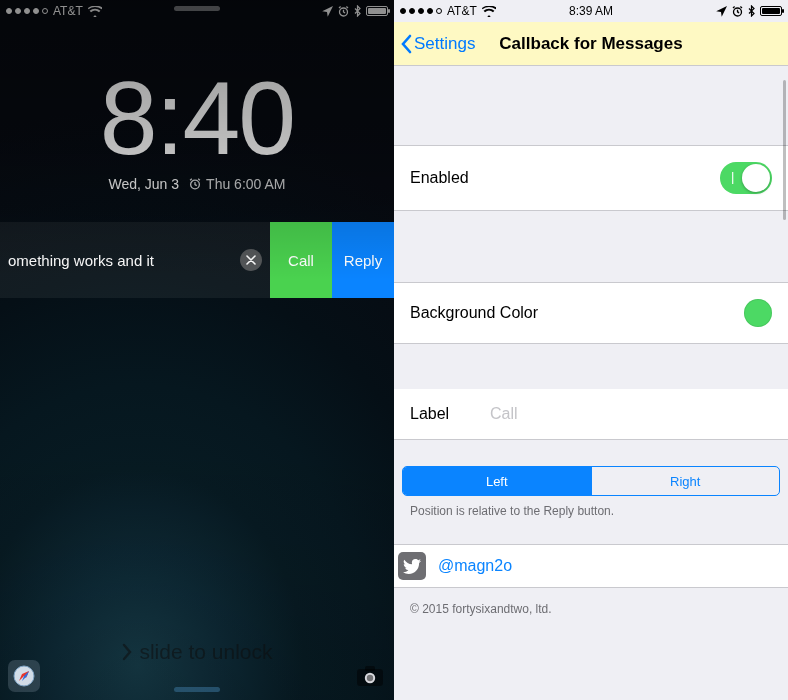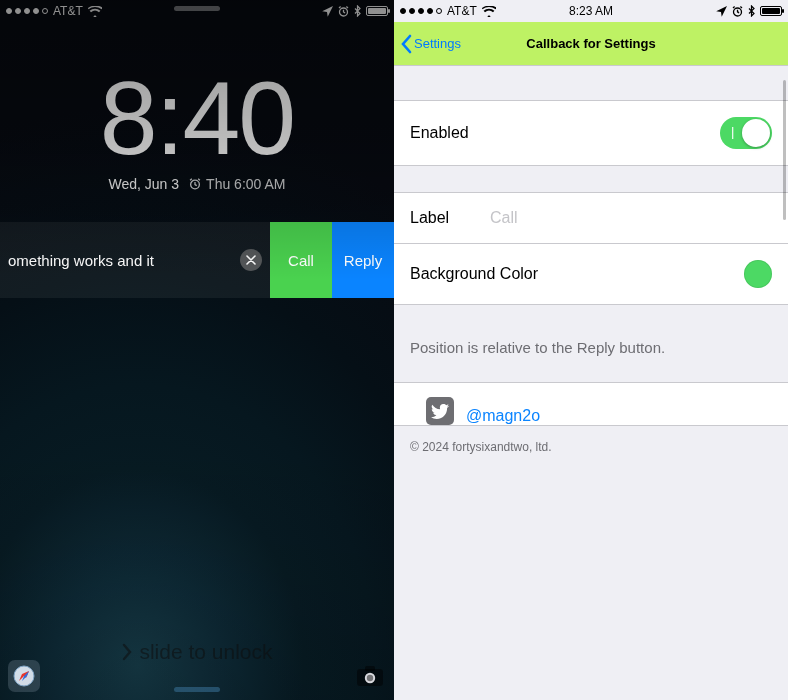--- a/index.html
+++ b/index.html
@@ -50,40 +50,40 @@
     .dock-ic { position:absolute; width:32px; height:32px; border-radius:7px; display:flex; align-items:center; justify-content:center; background:rgba(180,200,220,.22);}
     .dock-ic.safari { left:8px; bottom:8px; }
     .dock-ic.camera  { right:8px; bottom:8px; background:transparent; color:rgba(0,0,0,.55);}
     .pill.bottom { top:auto; bottom:8px; background:rgba(60,120,160,.6);}
 
     
     .sett {
       width: 394px; height: 700px; background:#efeff4; color:#000; display:flex; flex-direction:column; position:relative;
     }
     .sett .statusbar { color:#000; }
-    .navbar { height:44px; background:#bef264; border-bottom:1px solid #c9c9ce; display:flex; align-items:center; justify-content:center; position:relative; font-size:13px; font-weight:600;}
+    .navbar { height:44px; background:#fef9c3; border-bottom:1px solid #c9c9ce; display:flex; align-items:center; justify-content:center; position:relative; font-size:17px; font-weight:600;}
     .navbar .back { position:absolute; left:6px; display:flex; align-items:center; color:#007aff; font-weight:400; gap:2px;}
     .section { margin-top:26px; }
     .hdr { font-size:12px; letter-spacing:0.5px; color:#6d6d72; padding:0 16px 7px; text-transform:uppercase;}
-    .row { background:#fff; min-height:44px; padding:16px 16px; display:flex; align-items:center; font-size:16px; border-top:1px solid #c9c9ce; border-bottom:1px solid #c9c9ce;}
+    .row { background:#fff; min-height:44px; padding:16px 16px; display:flex; align-items:center; font-size:16px; border-top:1px solid #c9c9ce; border-bottom:1px solid #c9c9ce;margin-top:45px;}
     .row + .row { border-top:none; }
     .toggle { margin-left:auto; width:52px; height:32px; border-radius:16px; background:#4cd964; position:relative;}
     .toggle::after { content:""; position:absolute; right:2px; top:2px; width:28px; height:28px; border-radius:50%; background:#fff; box-shadow:0 1px 3px rgba(0,0,0,.3);}
     .toggle::before { content:"|"; position:absolute; left:11px; top:7px; font-size:13px; color:#fff;}
     .colordot { margin-left:auto; width:28px; height:28px; border-radius:50%; background:#4cd964; box-shadow:inset 0 0 0 1px rgba(0,0,0,.08);}
     .rowlabel { flex:0 0 80px; }
     .rowval { color:#c4c4c8; }
     .segwrap { padding:0 8px; }
     .segment { display:flex; border:1px solid #0a84ff; border-radius:5px; overflow:hidden; height:30px;}
     .segment > div { flex:1; display:flex; align-items:center; justify-content:center; font-size:13px; color:#0a84ff;}
     .segment > div.active { background:#0a84ff; color:#fff; }
     .segment > div + div { border-left:1px solid #0a84ff;}
-    .hint { font-size:15px; color:#6d6d72; padding:8px 16px 0;}
-
-    .authorrow { background:#fff; height:44px; padding:0 32px; display:flex; align-items:flex-end; gap:12px; border-top:1px solid #c9c9ce; border-bottom:1px solid #c9c9ce;}
+    .hint { font-size:12px; color:#6d6d72; padding:8px 16px 0;}
+
+    .authorrow { background:#fff; height:44px; padding:0 4px; display:flex; align-items:center; gap:12px; border-top:1px solid #c9c9ce; border-bottom:1px solid #c9c9ce;}
     .tw { width:28px; height:28px; border-radius:5px; background:#6e6e72; display:flex; align-items:center; justify-content:center;}
     .authorlink { color:#0a84ff; font-size:16px;}
     .copyright { font-size:12px; color:#6d6d72; padding:14px 16px; }
 
     .scroll-ind{position:absolute; right:2px; top:80px; width:3px; height:140px; background:rgba(0,0,0,.25); border-radius:2px;}
   </style>
 </head>
 <body>
 
 <div class="lock">
@@ -190,21 +190,21 @@
           <span class="f"></span>
           <span></span>
       </span>
       <span>AT&amp;T</span>
       <span class="wifi-ic">
         <svg width="14" height="11" viewBox="0 0 14 11">
             <path fill="currentColor" d="M7 9.4a1.4 1.4 0 100 2.8 1.4 1.4 0 000-2.8zM3 6.3a6.2 6.2 0 018 0l1.4-1.5a8.2 8.2 0 00-10.8 0L3 6.3zM.3 3.2a11.8 11.8 0 0113.4 0L15 1.9A13.8 13.8 0 000 1.9l.3 1.3z"></path>
           </svg>
       </span>
     </div>
-    <span class="sb-center">8:23 AM</span>
+    <span class="sb-center">8:39 AM</span>
     <div class="sb-right">
       <span class="loc-ic">
           <svg width="11" height="11" viewBox="0 0 11 11">
             <path fill="currentColor" d="M.2 5.3 11 0 5.7 10.8 5 6z"></path>
           </svg>
         </span>
       <span class="alarm-ic">
           <svg width="11" height="11" viewBox="0 0 11 11">
             <circle cx="5.5" cy="6" r="4" fill="none" stroke="currentColor" stroke-width="1.3"></circle>
             <path stroke="currentColor" stroke-width="1.3" d="M5.5 3.7V6l1.6 1M1 2l1.6-1.4M10 2 8.4.6"></path>
@@ -223,51 +223,57 @@
     </div>
   </div>
 
   <div class="navbar">
     <div class="back">
       <svg width="12" height="20" viewBox="0 0 12 20">
           <path fill="none" stroke="#007aff" stroke-width="2.6" stroke-linecap="round" d="M10 2 3 10l7 8"></path>
         </svg>
       <span>Settings</span>
     </div>
-    <span>Callback for Settings</span>
+    <span>Callback for Messages</span>
   </div>
 
   <div class="section" style="margin-top:34px">
     <div class="row">
       <span>Enabled</span>
       <span class="toggle"></span>
     </div>
   </div>
 
   <div class="section">
     <div class="row">
+      <span>Background Color</span>
+      <span class="colordot" style="background:#4cd964"></span>
+    </div>
+    <div class="row">
       <span class="rowlabel">Label</span>
       <span class="rowval">Call</span>
     </div>
-    <div class="row">
-      <span>Background Color</span>
-      <span class="colordot" style="background:#4cd964"></span>
-    </div>
   </div>
 
   <div class="section">
+    <div class="segwrap">
+      <div class="segment">
+        <div class="active">Left</div>
+        <div>Right</div>
+      </div>
+    </div>
     <div class="hint">Position is relative to the Reply button.</div>
   </div>
 
   <div class="section">
     <div class="authorrow">
       <span class="tw">
         <svg width="18" height="15" viewBox="0 0 18 15">
             <path fill="#fff" d="M18 1.8c-.7.3-1.4.5-2.1.6A3.6 3.6 0 0017.5.3c-.7.4-1.5.7-2.3.9A3.6 3.6 0 009 4.5c0 .3 0 .6.1.8A10.3 10.3 0 011.3.7 3.6 3.6 0 002.4 5.5c-.6 0-1.1-.2-1.6-.4v.1c0 1.8 1.2 3.2 2.9 3.5-.3.1-.6.1-1 .1l-.7-.1a3.6 3.6 0 003.4 2.5A7.3 7.3 0 010 13.3 10.3 10.3 0 005.6 15c6.8 0 10.5-5.6 10.5-10.5v-.5c.7-.5 1.4-1.2 1.9-2z"></path>
           </svg>
       </span>
       <span class="authorlink">@magn2o</span>
     </div>
-    <div class="copyright">© 2024 fortysixandtwo, ltd.</div>
+    <div class="copyright">© 2015 fortysixandtwo, ltd.</div>
   </div>
 
   <div class="scroll-ind"></div>
 </div>
 
 </body></html>

